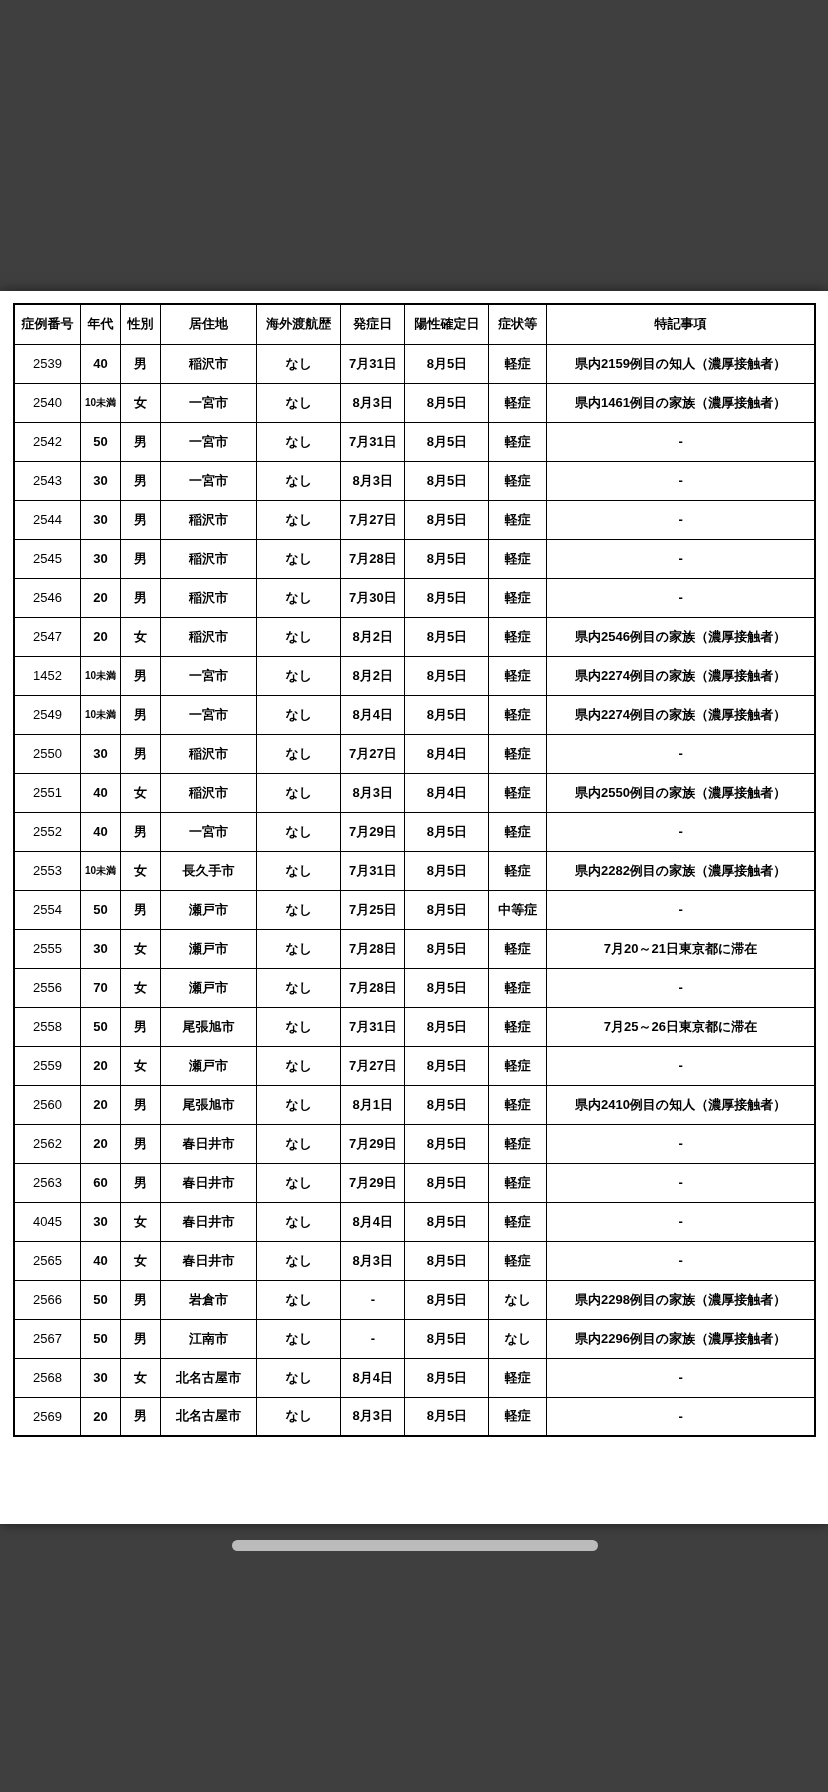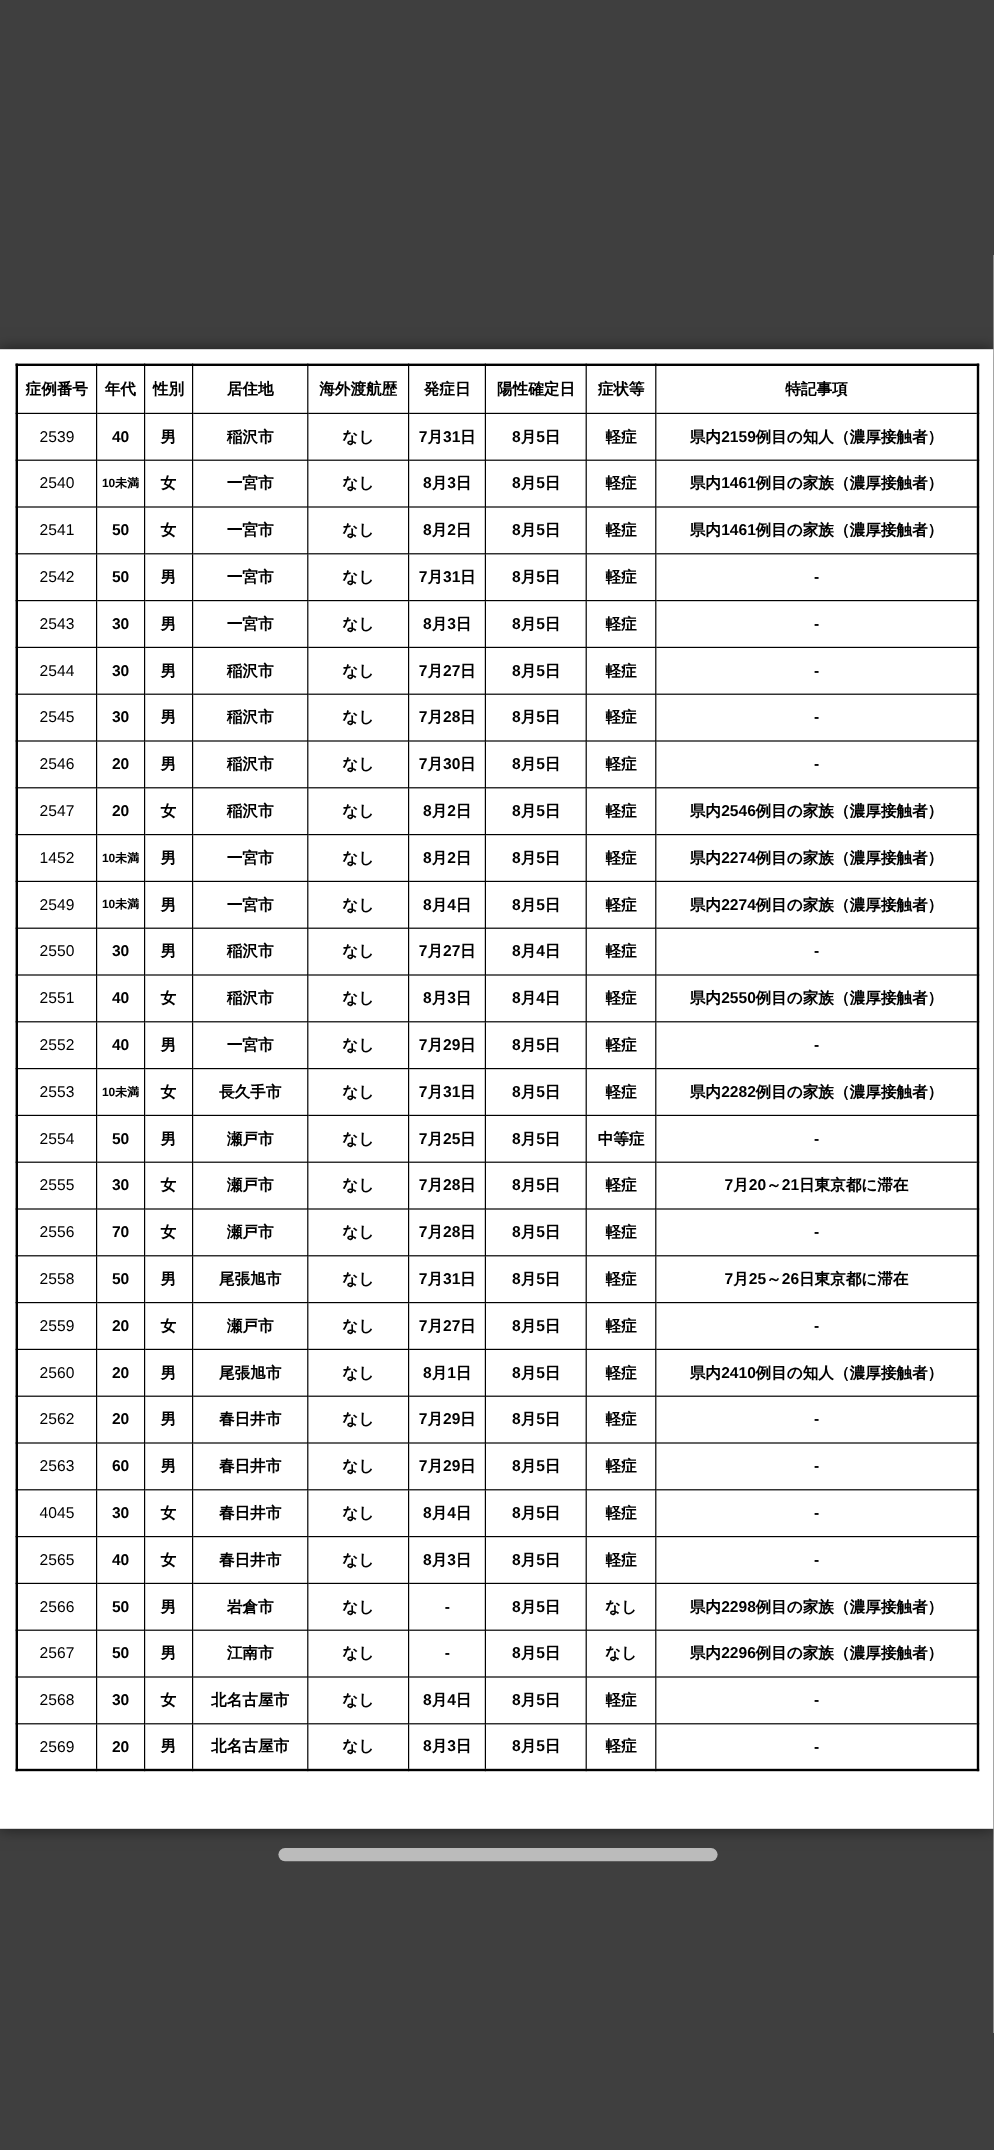--- a/index.html
+++ b/index.html
@@ -126,31 +126,20 @@
     <td class="small-text">10未満</td>
     <td>女</td>
     <td>一宮市</td>
     <td>なし</td>
     <td>8月3日</td>
     <td>8月5日</td>
     <td>軽症</td>
     <td>県内1461例目の家族（濃厚接触者）</td>
   </tr>
           <tr>
-    <td class="num">2541</td>
-    <td>50</td>
-    <td>女</td>
-    <td>一宮市</td>
-    <td>なし</td>
-    <td>8月2日</td>
-    <td>8月5日</td>
-    <td>軽症</td>
-    <td>県内1461例目の家族（濃厚接触者）</td>
-  </tr>
-          <tr>
     <td class="num">2542</td>
     <td>50</td>
     <td>男</td>
     <td>一宮市</td>
     <td>なし</td>
     <td>7月31日</td>
     <td>8月5日</td>
     <td>軽症</td>
     <td>-</td>
   </tr>

